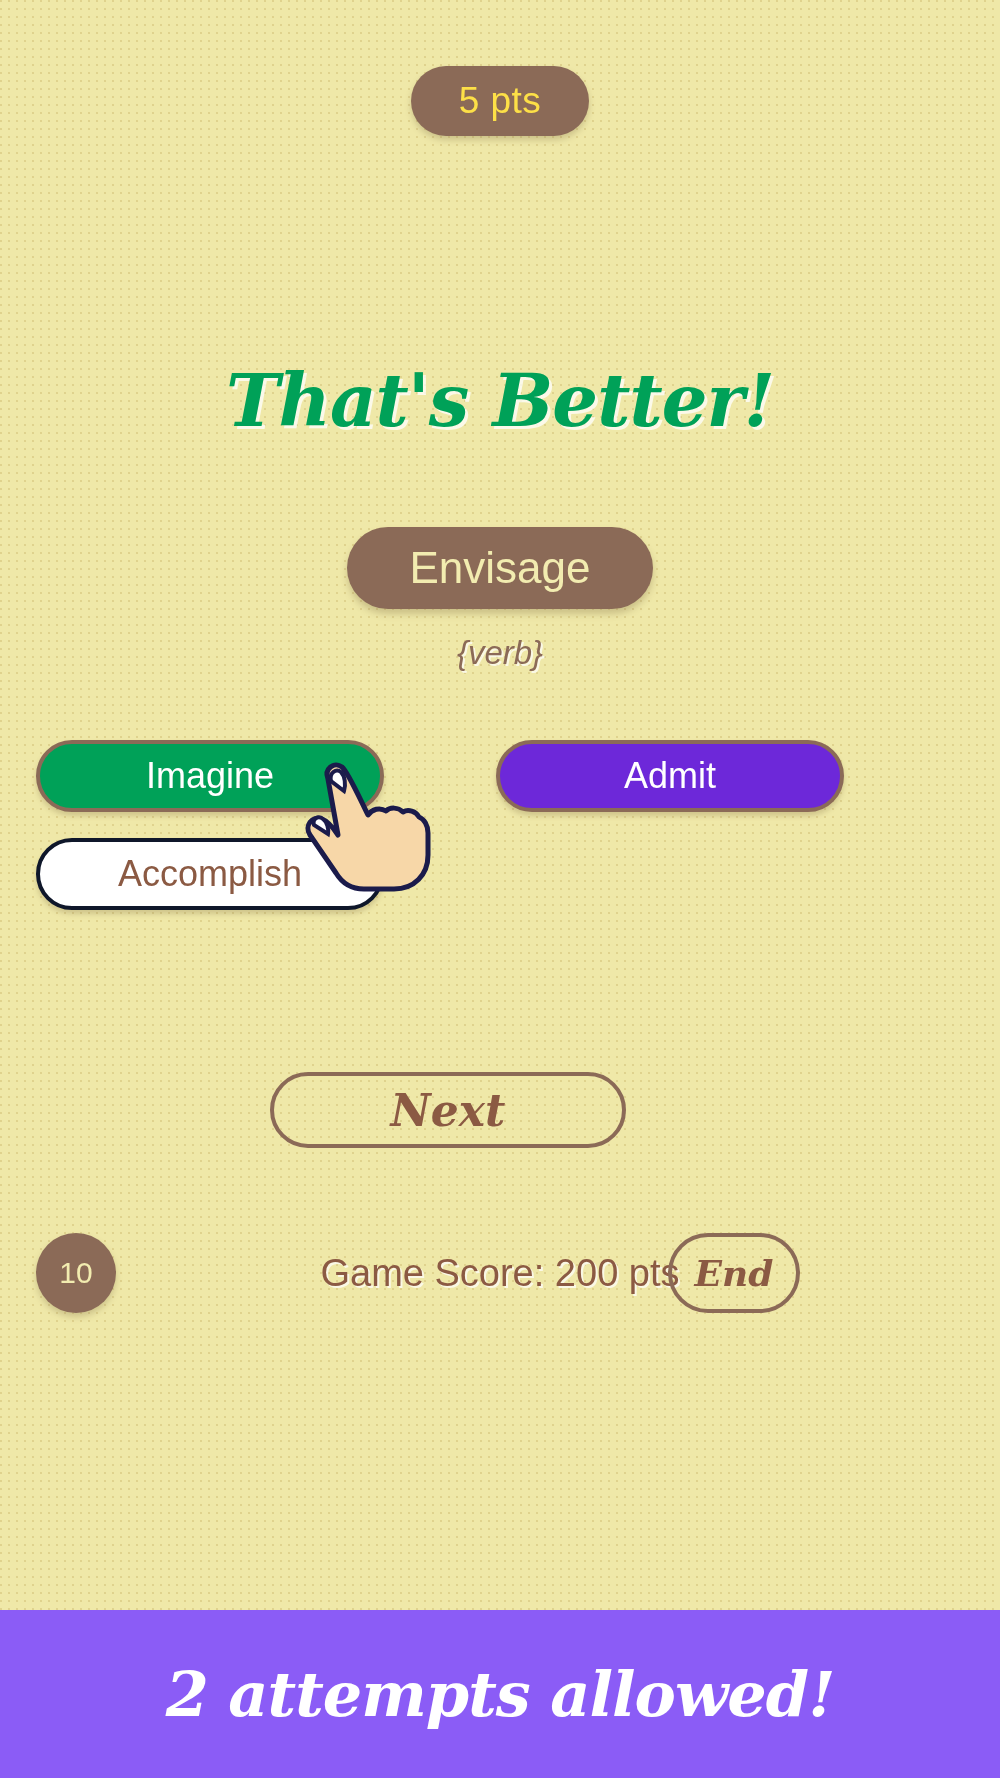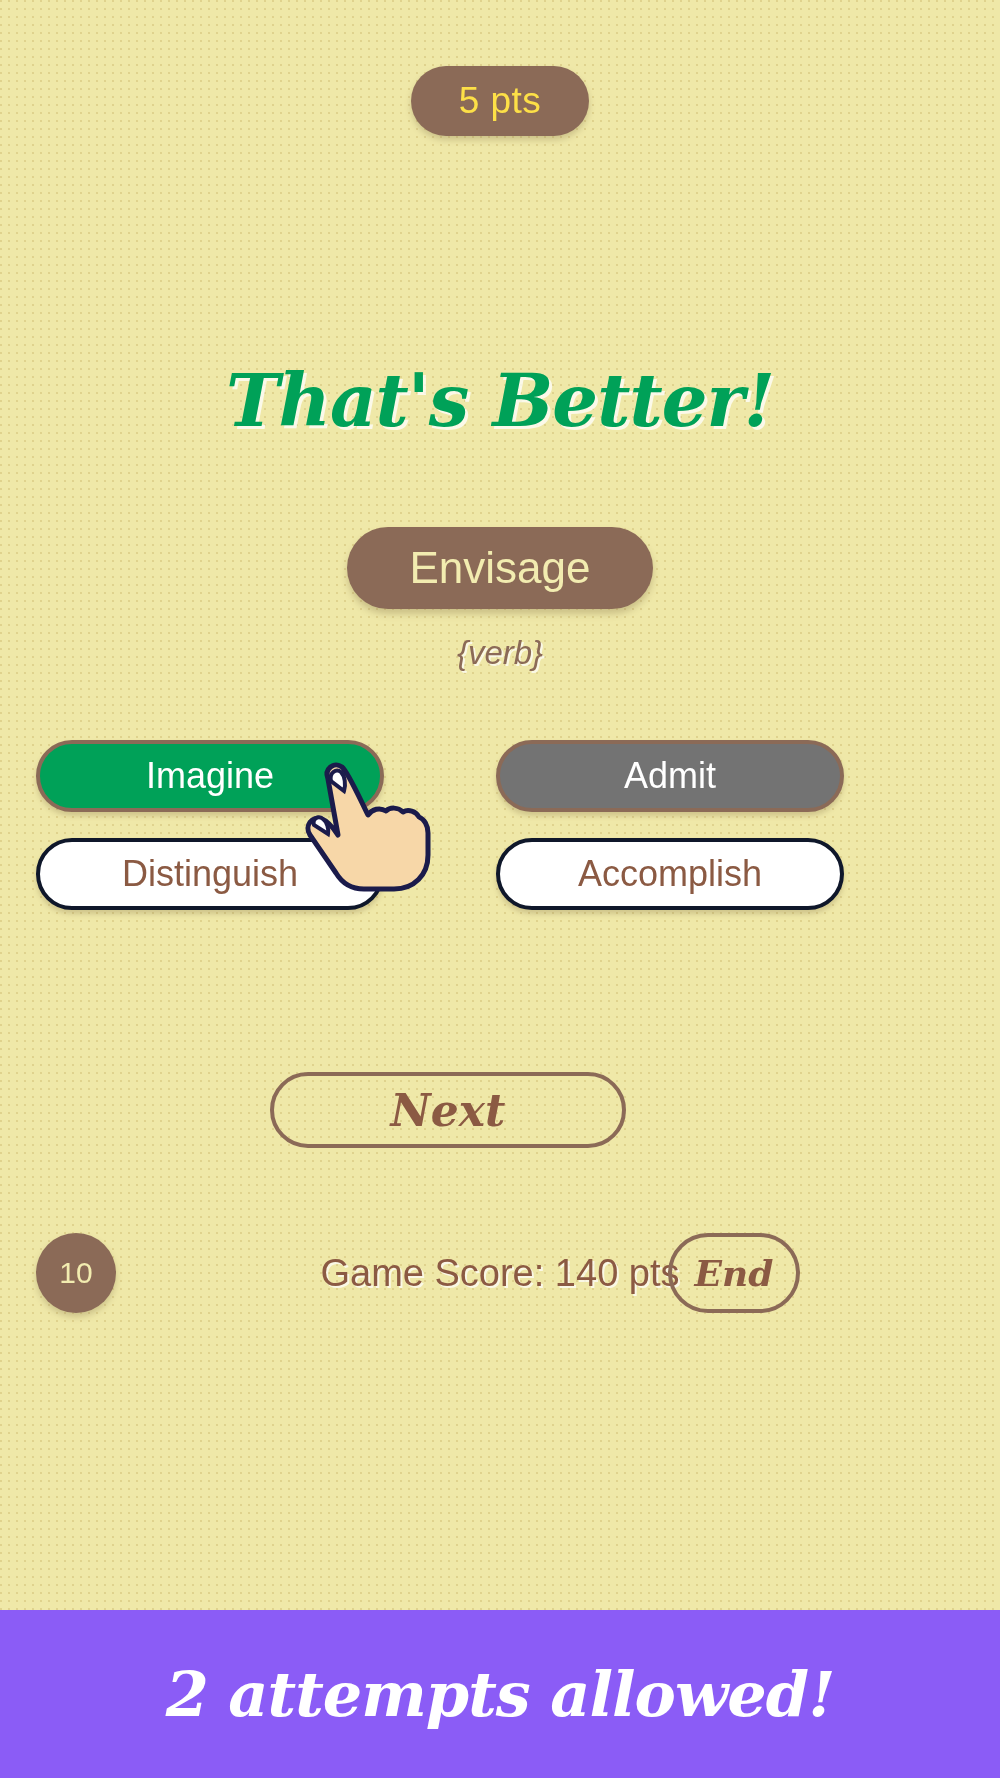--- a/index.html
+++ b/index.html
@@ -97,21 +97,21 @@
     justify-content:center;
     box-shadow:0 4px 5px rgba(120,100,60,0.25);
     position:relative;
   }
   .answer-btn.correct {
     background:#00a158;
     color:#ffffff;
     border-color:#8b6a57;
   }
   .answer-btn.wrong {
-    background:#737373;
+    background:#6d28d9;
     color:#ffffff;
     border-color:#8b6a57;
   }
 
   
   .hand {
     position:absolute;
     left:295px;
     top:752px;
     width:160px;
@@ -220,23 +220,20 @@
   <div class="word-pill">Envisage</div>
 </div>
 <div class="pos-label">{verb}</div>
 
 <div class="answers">
   <div class="answer-btn correct">
     <span>Imagine</span>
   </div>
   <div class="answer-btn wrong">
     <span>Admit</span>
-  </div>
-  <div class="answer-btn">
-    <span>Distinguish</span>
   </div>
   <div class="answer-btn">
     <span>Accomplish</span>
   </div>
 </div>
 
 <div class="hand">
   <svg viewBox="0 0 160 140" width="160" height="140">
     <g transform="translate(3,5)">
       <path d="M30 22 C26 12 36 4 44 10 C50 15 62 42 70 58
@@ -255,21 +252,21 @@
 <div class="next-wrap">
   <div class="next-btn">
     <span>Next</span>
   </div>
 </div>
 
 <div class="status-row">
   <div class="round-badge">
     <span>10</span>
   </div>
-  <div class="game-score">Game Score: 140 pts</div>
+  <div class="game-score">Game Score: 200 pts</div>
   <div class="end-btn">
     <span>End</span>
   </div>
 </div>
 
 <div class="banner">
   <div class="banner-text">2 attempts allowed!</div>
 </div>
 
 </body></html>

